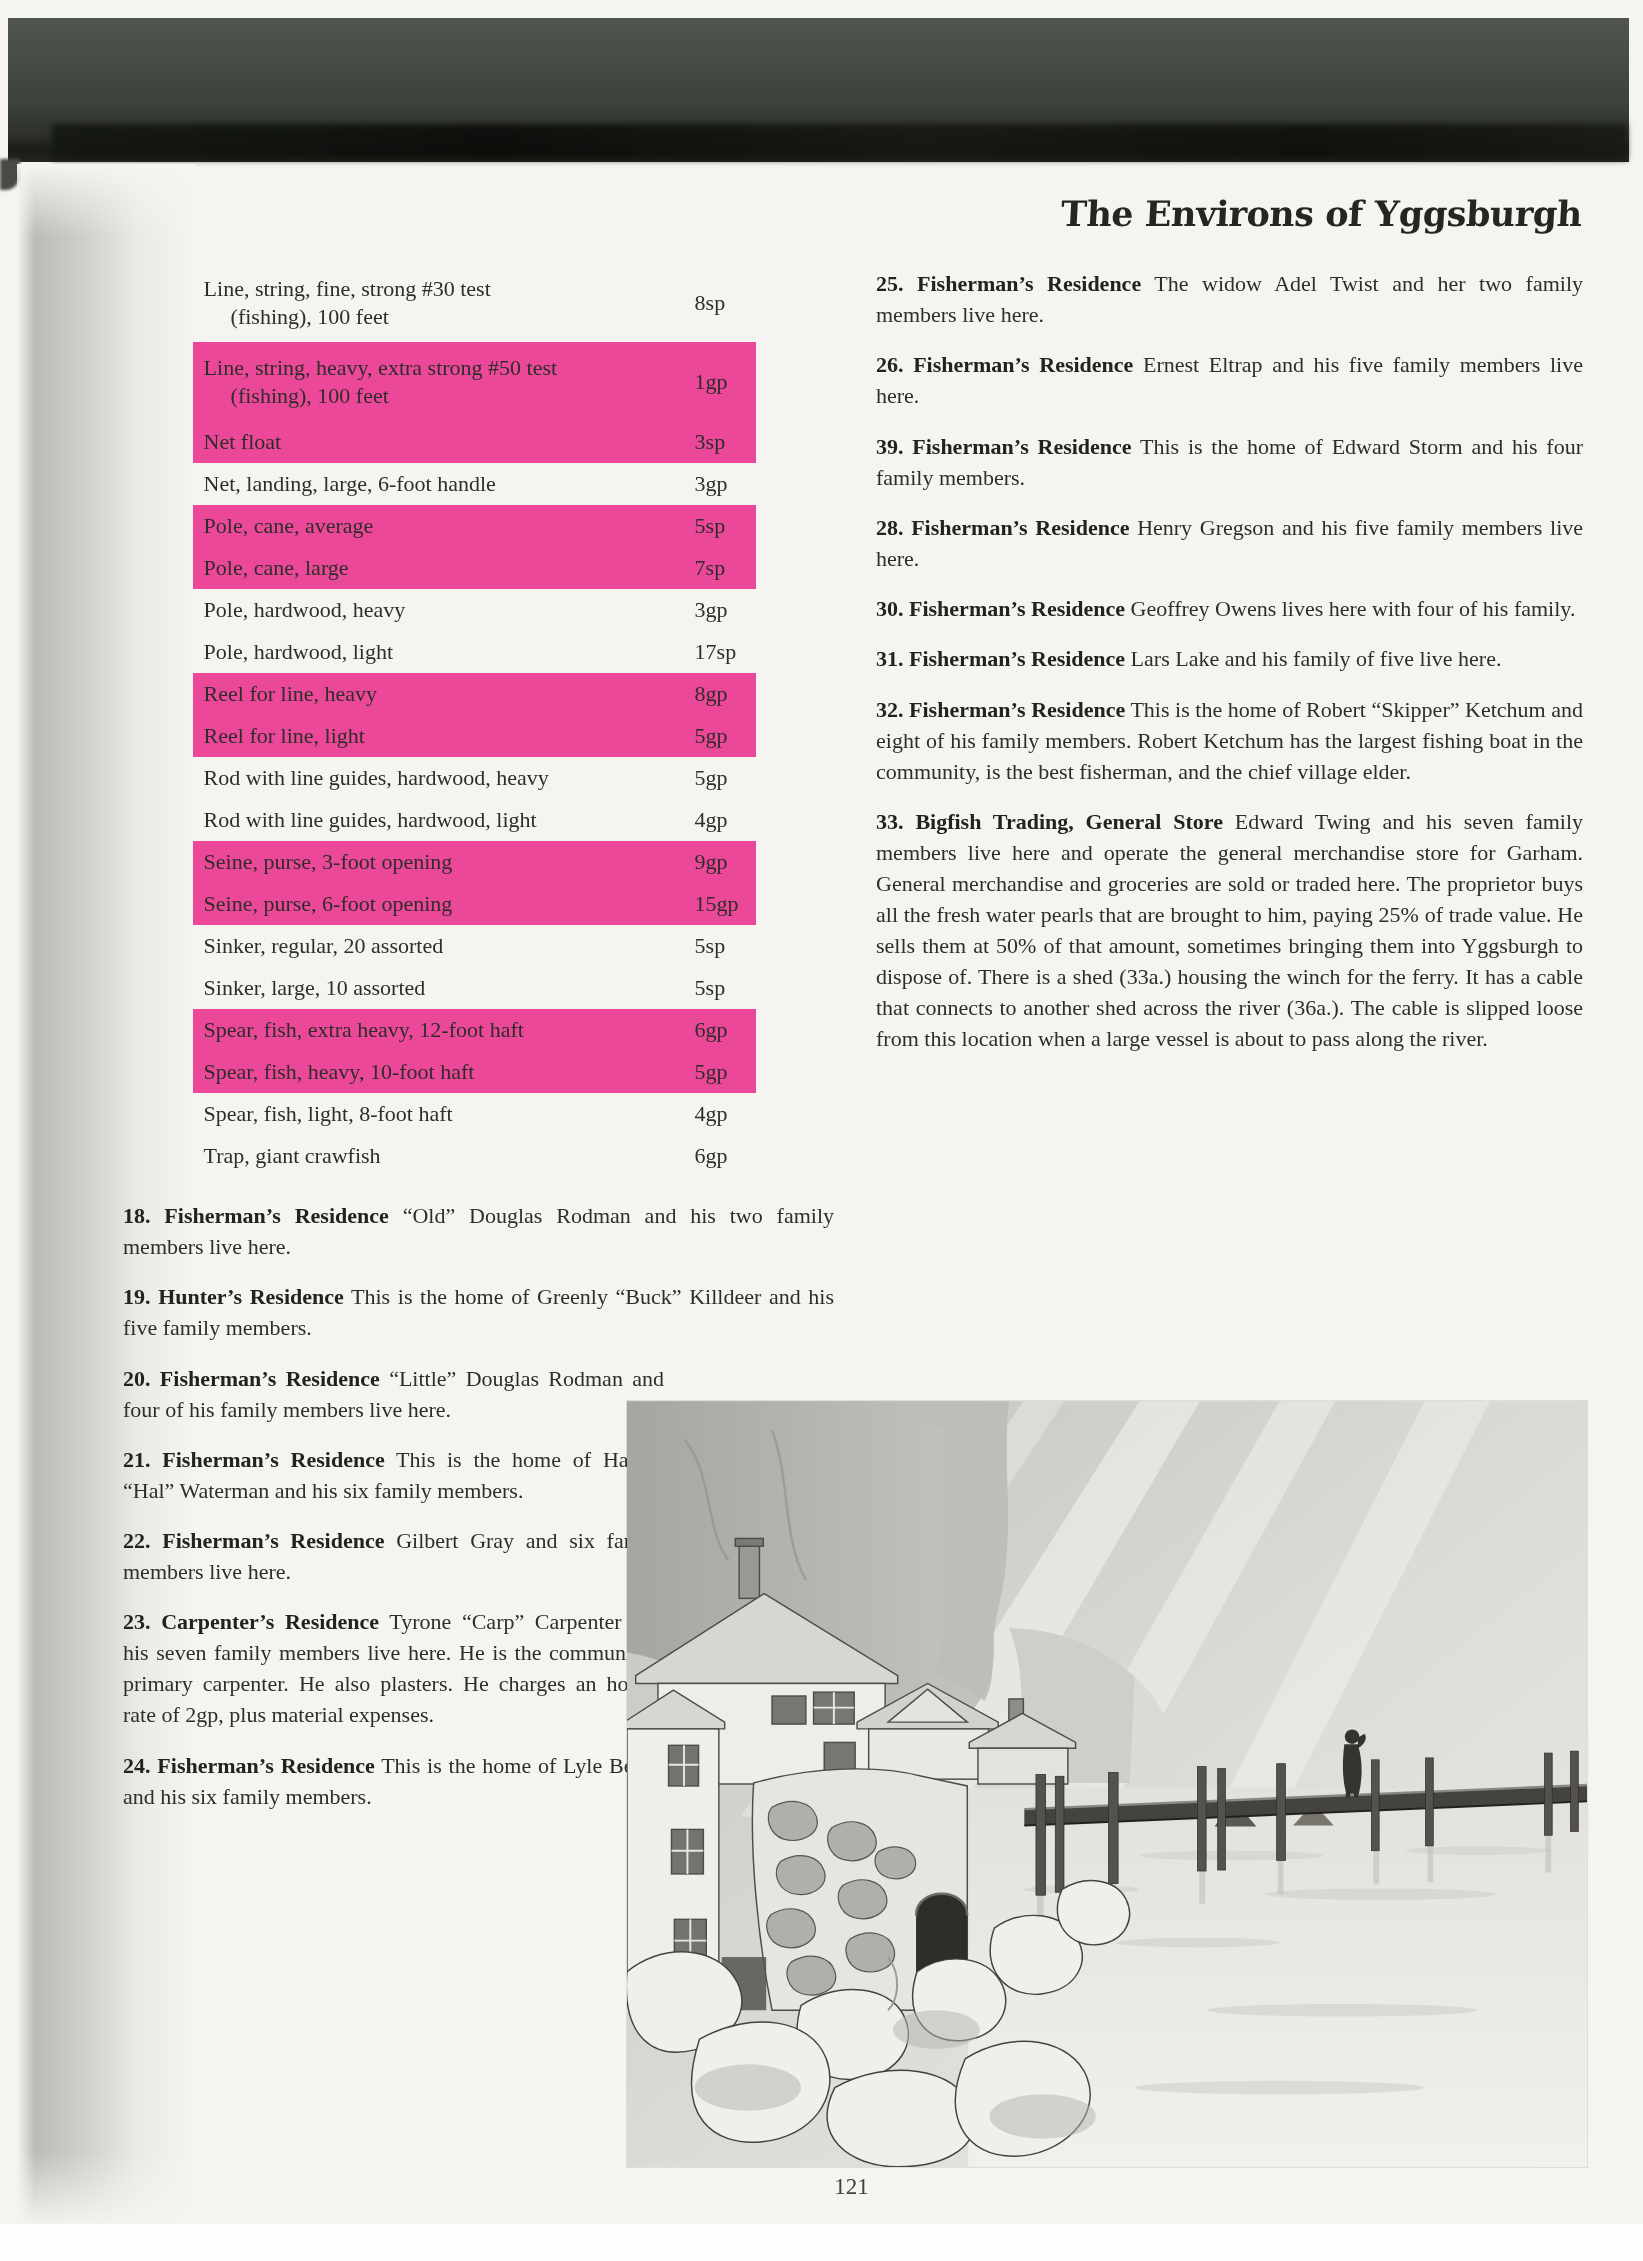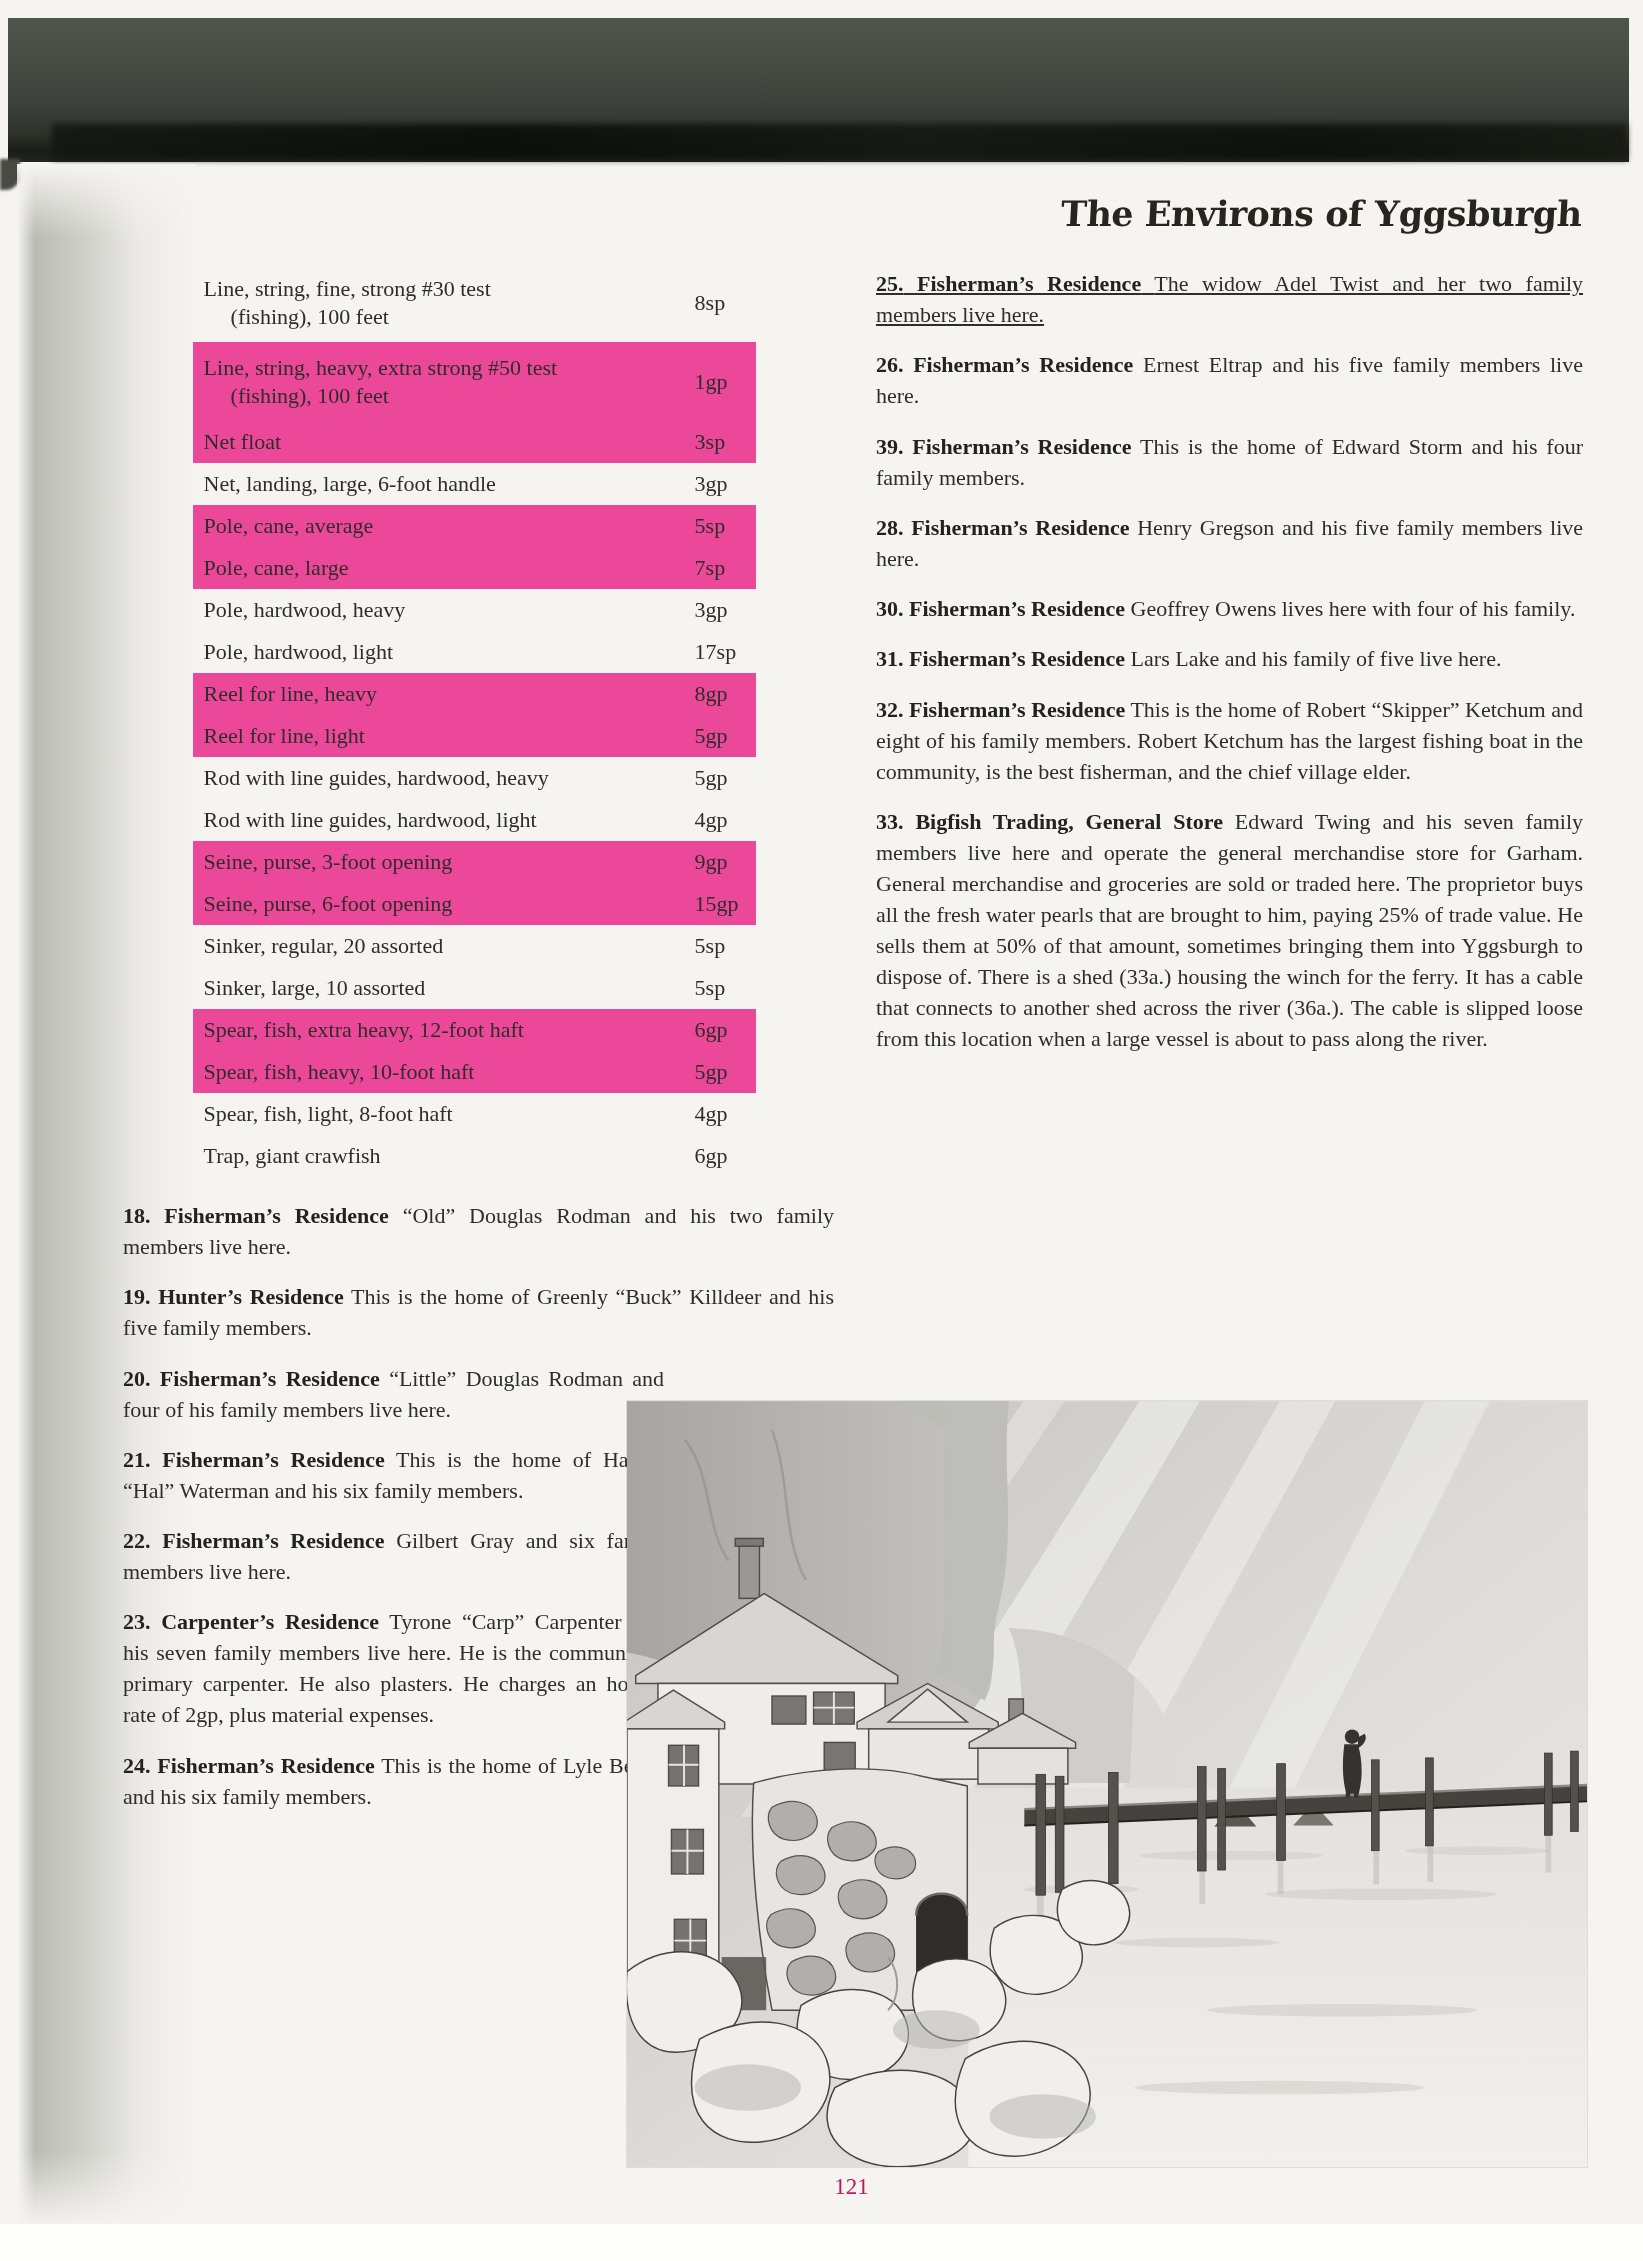--- a/index.html
+++ b/index.html
@@ -58,35 +58,35 @@
   .titem{width:491px;flex:none;line-height:28px;}
   .titem .l2{display:block;padding-left:27px;}
   .tprice{flex:1;}
 
   
   .entry{
     font-size:22px;line-height:31px;text-align:justify;
     margin:19.3px 0 0 0;
   }
   .col-left .entry:first-of-type{margin-top:23px;}
-  .col-right .entry:first-child{margin-top:0;text-decoration:underline;}
+  .col-right .entry:first-child{margin-top:0;}
   .entry b{font-weight:700;color:#232220;}
   .entry.narrow{width:541px;}
 
   
   .illustration{
     position:absolute;left:627px;top:1401px;width:960px;height:766px;
     background:#eceae6;outline:0.5px solid rgba(60,58,54,.12);
   }
   .illustration svg{display:block;width:100%;height:100%;}
 
   
   .page-number{
     position:absolute;left:803px;top:2174px;width:97px;text-align:center;
-    font-size:23px;color:#be185d;
+    font-size:23px;color:#404040;
   }
 </style>
 </head>
 <body>
 
 <div class="page">
 
   <div class="scan-band">
       <div class="streak"></div>
     </div>

